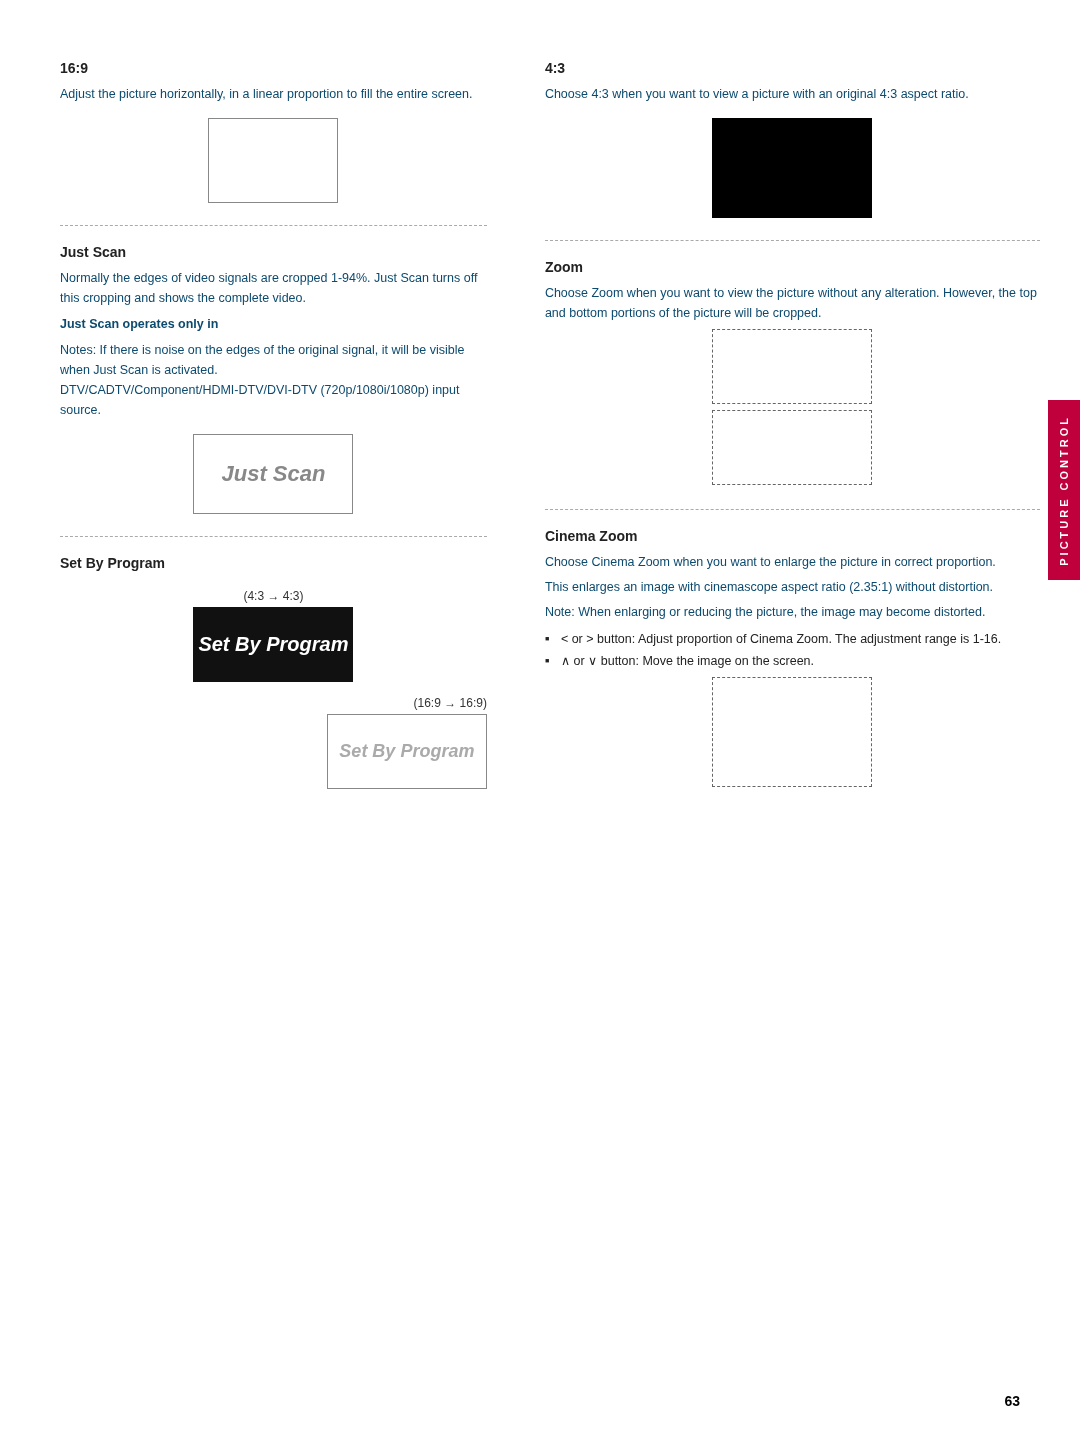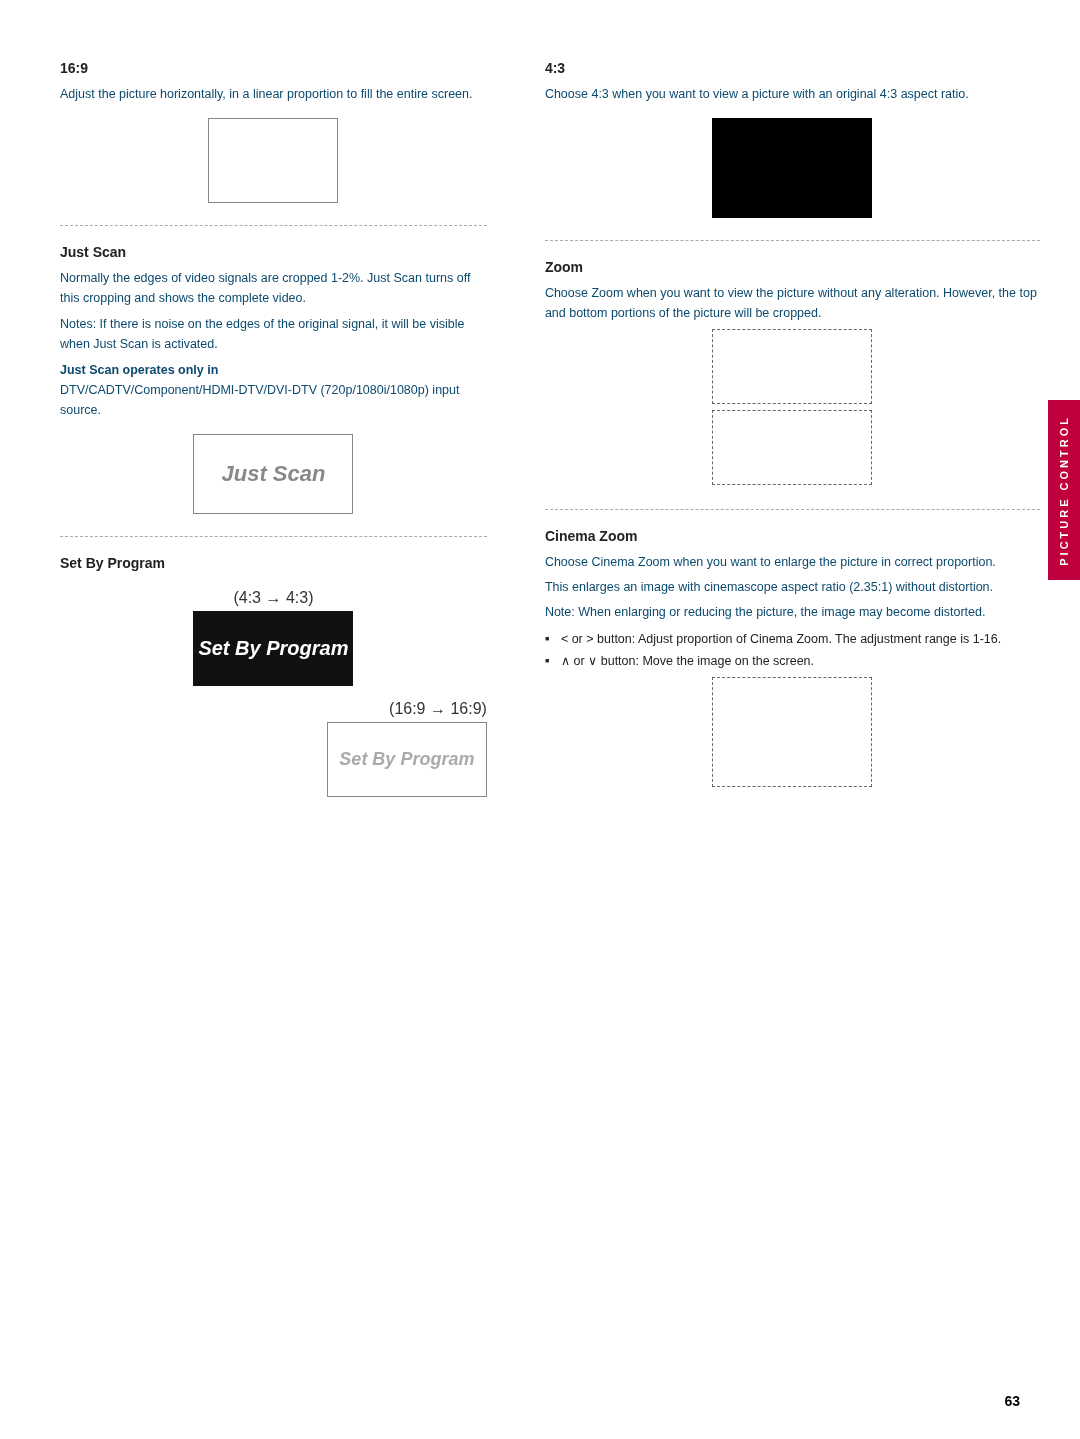--- a/index.html
+++ b/index.html
@@ -162,21 +162,21 @@
       align-items: center;
       justify-content: center;
       font-size: 18px;
       font-weight: bold;
       color: #aaa;
       font-style: italic;
     }
 
     .caption-text {
       text-align: center;
-      font-size: 16px;
+      font-size: 12px;
       color: #333;
       margin: 4px 0;
     }
 
     .bold-inline {
       font-weight: bold;
     }
 
     .bullet-list {
       list-style: none;
@@ -241,27 +241,27 @@
         <div class="section-title">16:9</div>
         <div class="section-body">Adjust the picture horizontally, in a linear proportion to fill the entire screen.</div>
         <div class="preview-box-wrapper">
           <div class="preview-box-169"></div>
         </div>
       </div>
 
       <div class="section">
         <div class="section-title">Just Scan</div>
         <div class="section-body">
-          <span>Normally the edges of video signals are cropped 1-2%. Just Scan turns off this cropping and shows the complete video.</span>
+          <span>Normally the edges of video signals are cropped 1-94%. Just Scan turns off this cropping and shows the complete video.</span>
+        </div>
+        <div class="section-body" style="margin-top:6px;">
+          <span class="bold-inline">Just Scan operates only in</span>
         </div>
         <div class="section-body" style="margin-top:6px;">
           <span>Notes: If there is noise on the edges of the original signal, it will be visible when Just Scan is activated.</span>
-        </div>
-        <div class="section-body" style="margin-top:6px;">
-          <span class="bold-inline">Just Scan operates only in</span>
         </div>
         <div class="section-body">DTV/CADTV/Component/HDMI-DTV/DVI-DTV (720p/1080i/1080p) input source.</div>
         <div class="preview-box-wrapper">
           <div class="preview-box-just-scan">
             <span>Just Scan</span>
           </div>
         </div>
       </div>
 
       <div class="section">

